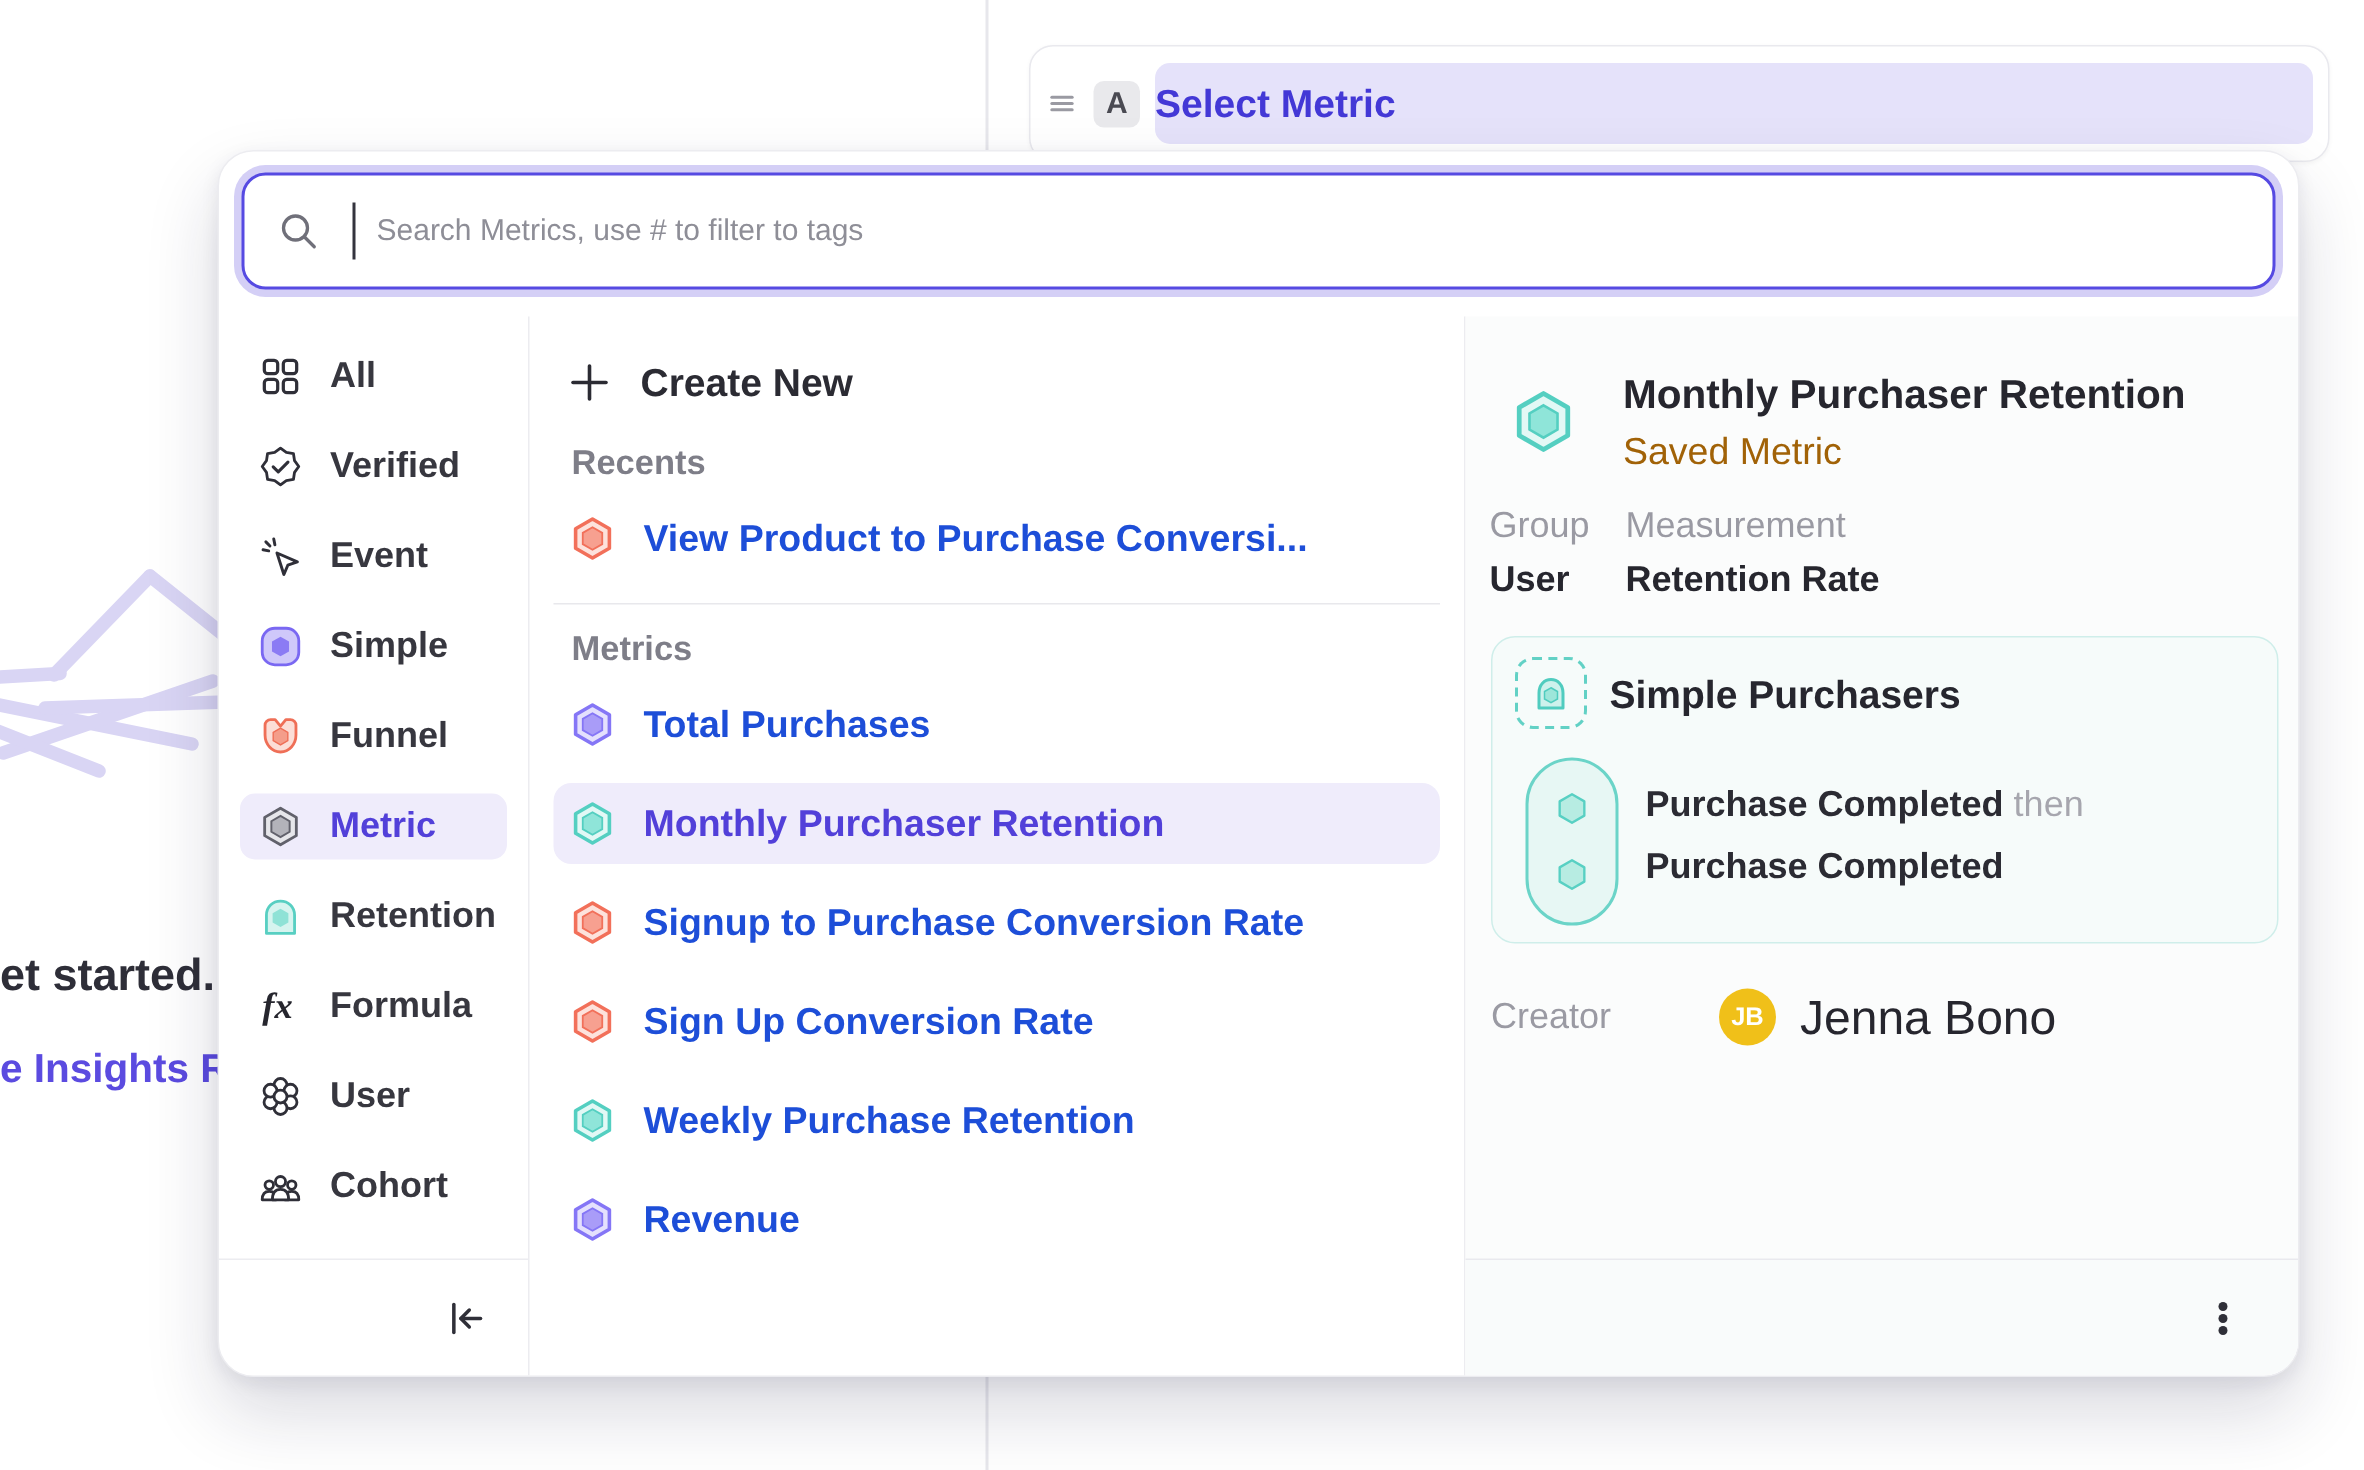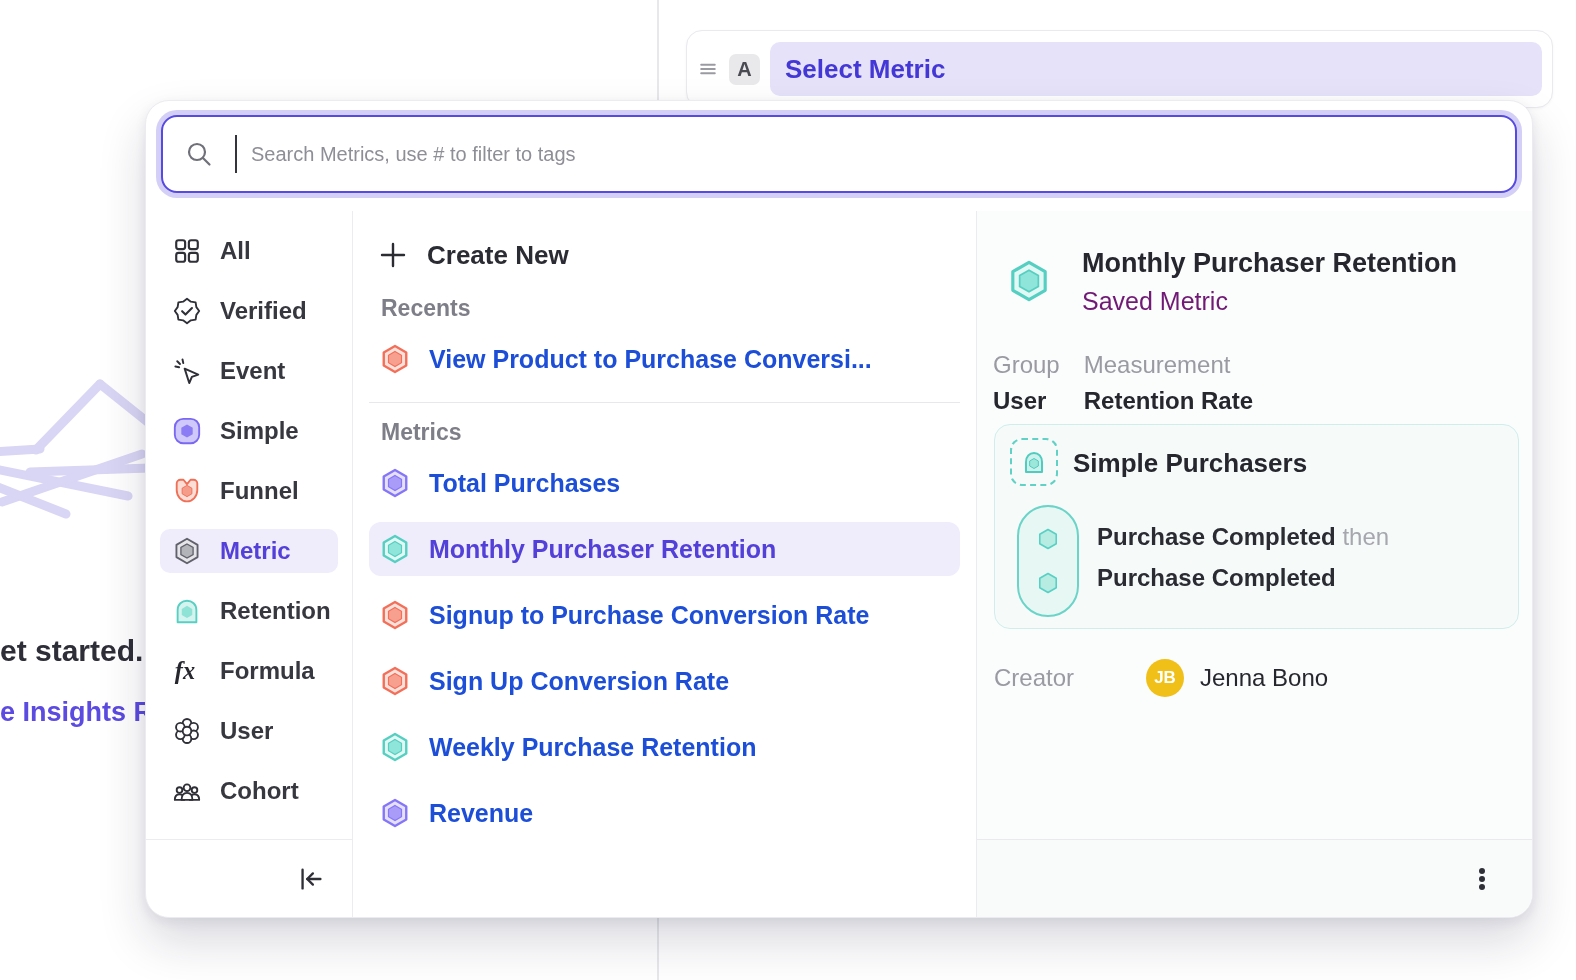--- a/index.html
+++ b/index.html
@@ -21,21 +21,21 @@
     display:flex; align-items:center; gap:10px; padding:0 10px 0 10px; z-index:2;
     box-shadow:0 1px 3px rgba(0,0,0,0.04);
   }
   .drag-handle { flex:0 0 auto; display:flex; }
   .metric-badge {
     flex:0 0 auto; width:31px; height:31px; border-radius:7px; background:#e9e9ec;
     color:#4a4a52; font-weight:700; font-size:20px; display:flex; align-items:center; justify-content:center;
   }
   .metric-pill {
     flex:1; height:54px; background:#e5e2fa; border-radius:10px;
-    display:flex; align-items:center; padding-left:15px;
+    display:flex; align-items:center; 
     color:#4338d6; font-size:26px; font-weight:600;
   }
 
   
   .modal {
     position:absolute; left:145px; top:100px; width:1388px; height:818px;
     background:#fff; border:1px solid #ececf0; border-radius:24px; overflow:hidden;
     box-shadow:0 24px 48px rgba(25,25,60,0.16), 0 4px 12px rgba(25,25,60,0.08); z-index:5;
   }
   .search-field {
@@ -79,22 +79,22 @@
     display:flex; align-items:center; gap:18px; cursor:pointer;
     font-size:25px; font-weight:600; color:#1d4ed8; white-space:nowrap;
   }
   .metric-row.selected { background:#efecfb; color:#5240d9; }
   .mid-divider { height:1px; background:#e8e8ec; margin:16px 16px 14px 16px; }
 
   
   .detail { width:555px; background:#fbfcfc; position:relative; }
   .detail-header { position:absolute; left:29px; top:36px; display:flex; gap:30px; }
   .detail-title { font-size:27px; font-weight:700; color:#26262e; line-height:1.25; }
-  .detail-subtitle { font-size:25px; font-weight:400; color:#701a75; margin-top:6px; }
-  .meta-row { position:absolute; left:16px; top:126px; display:flex; gap:24px;margin-top:14px; }
+  .detail-subtitle { font-size:25px; font-weight:400; color:#a16207; margin-top:6px; }
+  .meta-row { position:absolute; left:16px; top:126px; display:flex; gap:24px; }
   .meta-label { font-size:24px; color:#9a9aa3; }
   .meta-value { font-size:24px; font-weight:700; color:#26262e; margin-top:8px; }
   .saved-card {
     position:absolute; left:17px; right:13px; top:213px; height:205px;
     background:#f6fbfa; border:1.5px solid #cfeeea; border-radius:16px;
   }
   .card-icon-box {
     position:absolute; left:15px; top:13px; width:48px; height:48px;
     border:2px dashed #62d1c5; border-radius:12px;
     display:flex; align-items:center; justify-content:center;
@@ -107,21 +107,21 @@
   }
   .step-line { position:absolute; left:102px; font-size:24px; font-weight:600; color:#2b2b33; white-space:nowrap; }
   .step-then { color:#a6a6ae; font-weight:400; }
   .creator-row { position:absolute; left:17px; top:448px; right:13px; display:flex; align-items:center; }
   .creator-label { font-size:24px; color:#9a9aa3; width:152px; }
   .avatar {
     width:38px; height:38px; border-radius:50%; background:#f0c019;
     color:#fff; font-weight:700; font-size:17px;
     display:flex; align-items:center; justify-content:center; margin-right:16px;
   }
-  .creator-name { font-size:24px; font-weight:500; color:#26262e; }
+  .creator-name { font-size:32px; font-weight:500; color:#26262e; }
   .detail-footer {
     position:absolute; left:0; right:0; bottom:0; height:78px;
     border-top:1px solid #e9e9ee; background:#f9fbfb;
     display:flex; align-items:center; justify-content:flex-end; padding-right:36px;
   }
   .icon { flex:0 0 auto; display:flex; align-items:center; justify-content:center; }
 </style>
 </head>
 <body>
 

